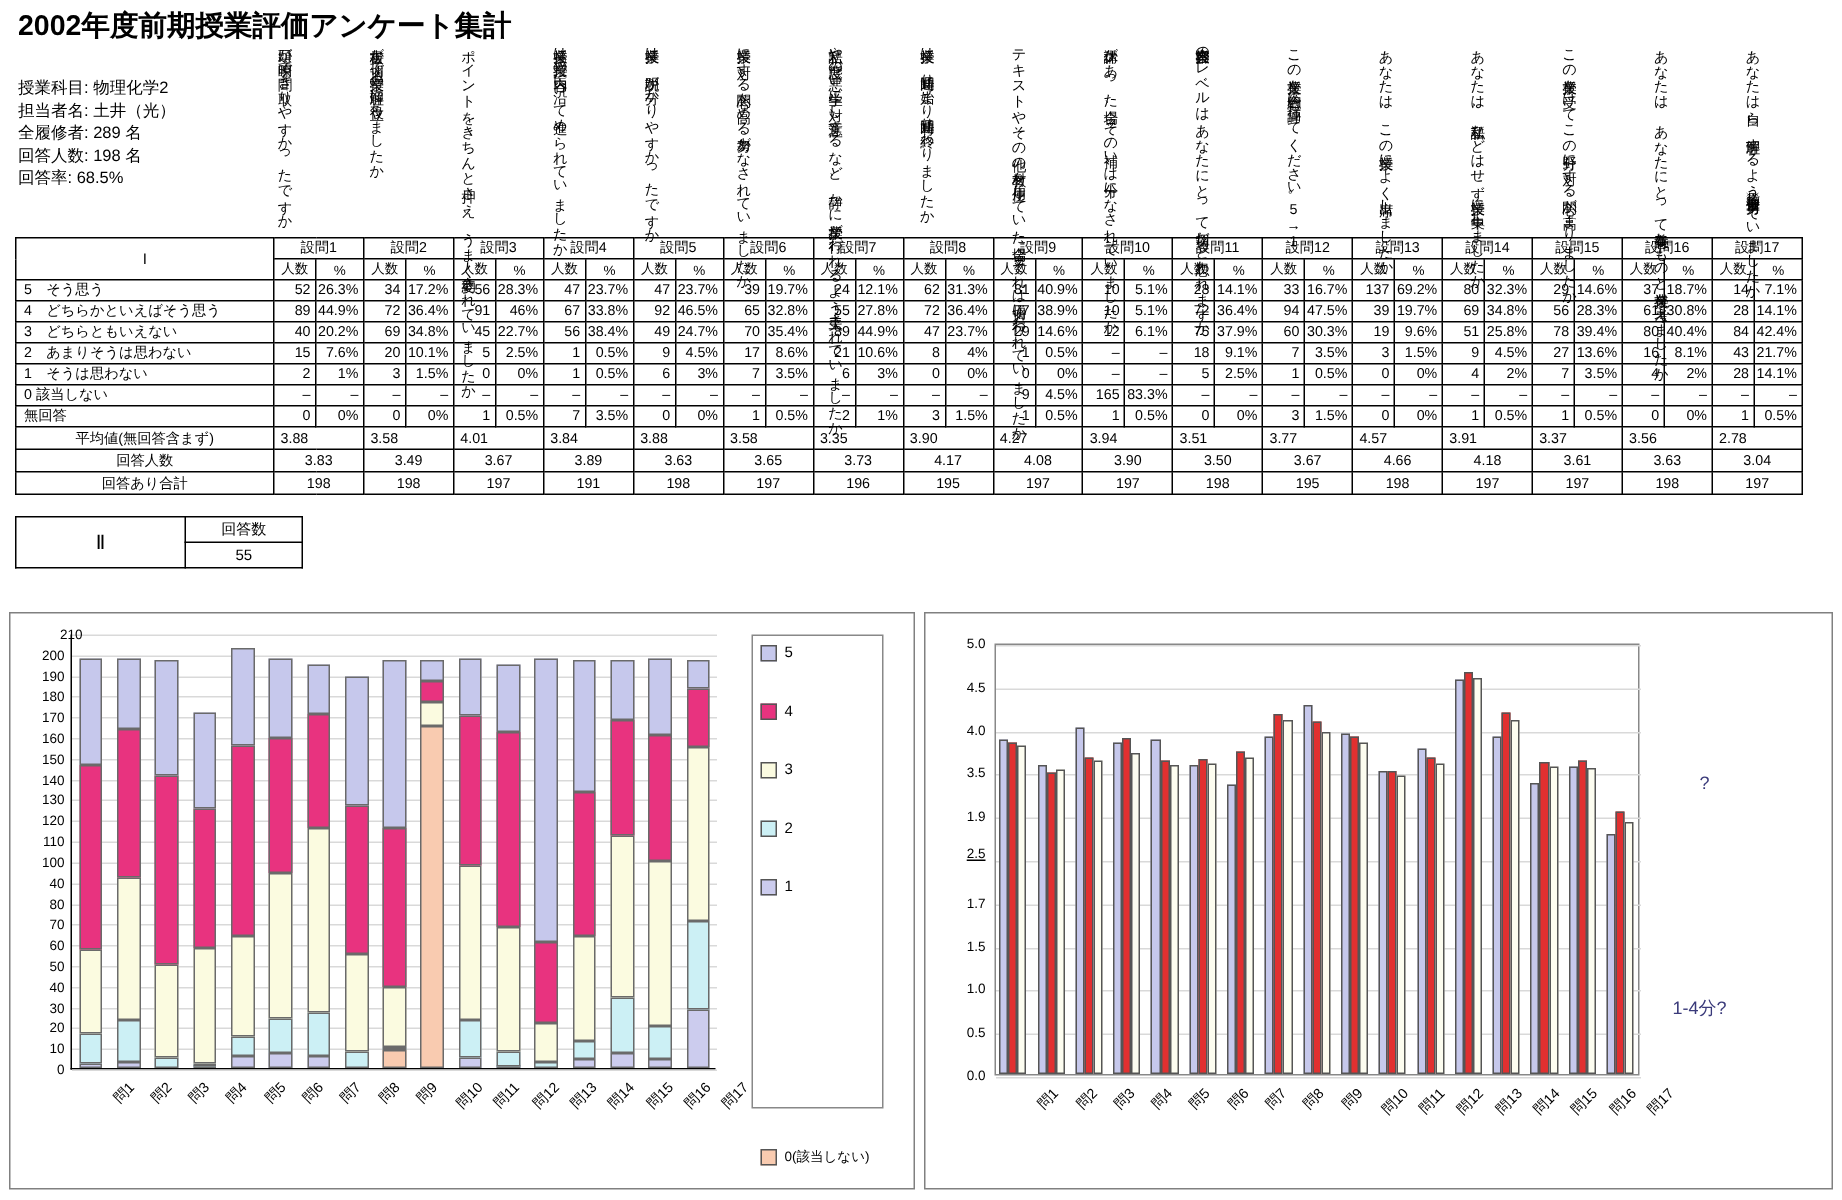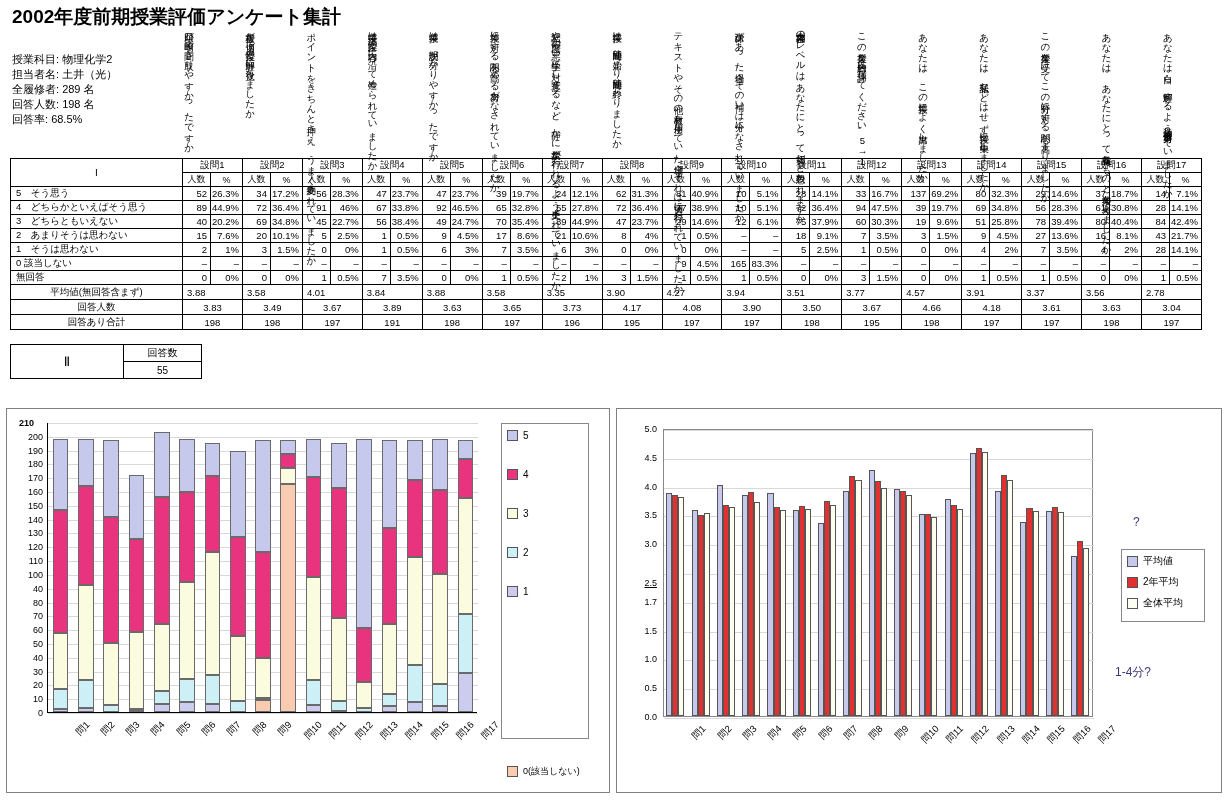--- a/index.html
+++ b/index.html
@@ -784,21 +784,21 @@
         <div class="ytick" style="left: 10px; top: 152.095px;">110</div>
         <div class="ytick" style="left: 10px; top: 138.286px;">120</div>
         <div class="ytick" style="left: 10px; top: 124.476px;">130</div>
         <div class="ytick" style="left: 10px; top: 110.667px;">140</div>
         <div class="ytick" style="left: 10px; top: 96.8571px;">150</div>
         <div class="ytick" style="left: 10px; top: 83.0476px;">160</div>
         <div class="ytick" style="left: 10px; top: 69.2381px;">170</div>
         <div class="ytick" style="left: 10px; top: 55.4286px;">180</div>
         <div class="ytick" style="left: 10px; top: 41.619px;">190</div>
         <div class="ytick" style="left: 10px; top: 27.8095px;">200</div>
-        <div class="ytick" style="left: 1px; top: 14px; font-weight: bold;">210</div>
+        <div class="ytick" style="left: 22px; top: 14px;">210</div>
         <div class="xlab" style="left: 61.5px; top: 310px;">問1</div>
         <div class="xlab" style="left: 86.7941px; top: 310px;">問2</div>
         <div class="xlab" style="left: 112.088px; top: 310px;">問3</div>
         <div class="xlab" style="left: 137.382px; top: 310px;">問4</div>
         <div class="xlab" style="left: 162.676px; top: 310px;">問5</div>
         <div class="xlab" style="left: 187.971px; top: 310px;">問6</div>
         <div class="xlab" style="left: 213.265px; top: 310px;">問7</div>
         <div class="xlab" style="left: 238.559px; top: 310px;">問8</div>
         <div class="xlab" style="left: 263.853px; top: 310px;">問9</div>
         <div class="xlab" style="left: 289.147px; top: 310px;">問10</div>
@@ -899,22 +899,22 @@
           <div style="position: absolute; bottom: 0px; left: 393.829px; width: 6.07059px; height: 204.48px; background: rgb(253, 253, 240); border: 1px solid rgb(85, 85, 85);"></div>
           <div style="position: absolute; bottom: 0px; left: 406.982px; width: 6.07059px; height: 160.128px; background: rgb(198, 200, 236); border: 1px solid rgb(85, 85, 85);"></div>
           <div style="position: absolute; bottom: 0px; left: 413.053px; width: 6.07059px; height: 175.104px; background: rgb(226, 48, 48); border: 1px solid rgb(85, 85, 85);"></div>
           <div style="position: absolute; bottom: 0px; left: 419.124px; width: 6.07059px; height: 168.192px; background: rgb(253, 253, 240); border: 1px solid rgb(85, 85, 85);"></div>
         </div>
         <div class="ytick" style="left: 14px; top: 308px;">0.0</div>
         <div class="ytick" style="left: 14px; top: 279.2px;">0.5</div>
         <div class="ytick" style="left: 14px; top: 250.4px;">1.0</div>
         <div class="ytick" style="left: 14px; top: 221.6px;">1.5</div>
         <div class="ytick" style="left: 14px; top: 192.8px;">1.7</div>
-        <div class="ytick" style="left: 14px; top: 174px; text-decoration: underline;">2.5</div>
-        <div class="ytick" style="left: 14px; top: 135.2px;">3.0</div>
+        <div class="ytick" style="left: 14px; top: 160px; text-decoration: underline;">2.5</div>
+        <div class="ytick" style="left: 14px; top: 135.2px;">1.9</div>
         <div class="ytick" style="left: 14px; top: 106.4px;">3.5</div>
         <div class="ytick" style="left: 14px; top: 77.6px;">4.0</div>
         <div class="ytick" style="left: 14px; top: 48.8px;">4.5</div>
         <div class="ytick" style="left: 14px; top: 20px;">5.0</div>
         <div class="xlab" style="left: 68.2588px; top: 314px;">問1</div>
         <div class="xlab" style="left: 93.5529px; top: 314px;">問2</div>
         <div class="xlab" style="left: 118.847px; top: 314px;">問3</div>
         <div class="xlab" style="left: 144.141px; top: 314px;">問4</div>
         <div class="xlab" style="left: 169.435px; top: 314px;">問5</div>
         <div class="xlab" style="left: 194.729px; top: 314px;">問6</div>
@@ -922,32 +922,18 @@
         <div class="xlab" style="left: 245.318px; top: 314px;">問8</div>
         <div class="xlab" style="left: 270.612px; top: 314px;">問9</div>
         <div class="xlab" style="left: 295.906px; top: 314px;">問10</div>
         <div class="xlab" style="left: 321.2px; top: 314px;">問11</div>
         <div class="xlab" style="left: 346.494px; top: 314px;">問12</div>
         <div class="xlab" style="left: 371.788px; top: 314px;">問13</div>
         <div class="xlab" style="left: 397.082px; top: 314px;">問14</div>
         <div class="xlab" style="left: 422.376px; top: 314px;">問15</div>
         <div class="xlab" style="left: 447.671px; top: 314px;">問16</div>
         <div class="xlab" style="left: 472.965px; top: 314px;">問17</div>
-        <div class="legendbox" style="left: 504px; top: 140px; width: 84px;">
-          <div class="legrow">
-            <span class="swatch" style="background: rgb(198, 200, 236);"></span>
-            <span>平均値</span>
-          </div>
-          <div class="legrow">
-            <span class="swatch" style="background: rgb(226, 48, 48);"></span>
-            <span>2年平均</span>
-          </div>
-          <div class="legrow">
-            <span class="swatch" style="background: rgb(253, 253, 240);"></span>
-            <span>全体平均</span>
-          </div>
-        </div>
         <div class="annot" style="left: 516px; top: 106px;">?</div>
         <div class="annot" style="left: 498px; top: 255px;">1-4分?</div>
       </div>
   </div>
 
 </div>
 
 </body></html>

